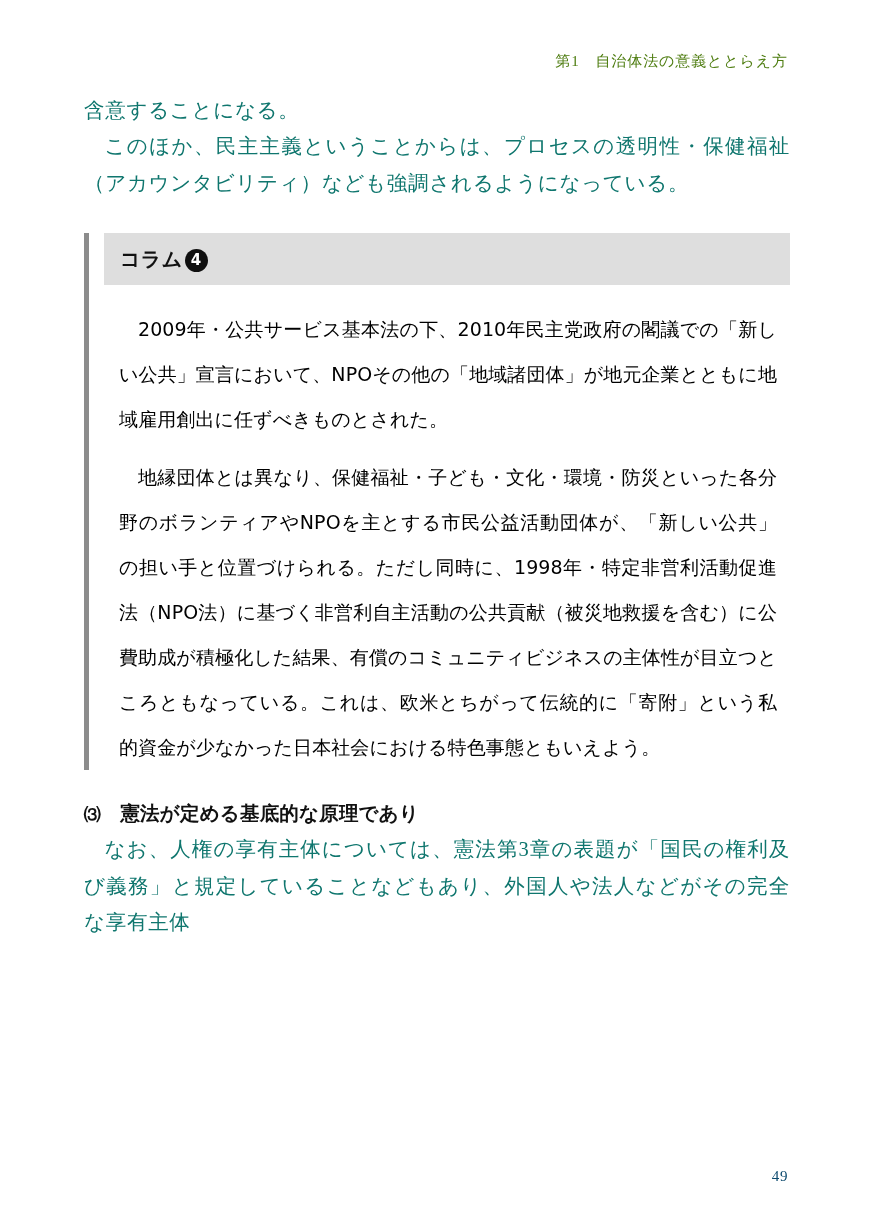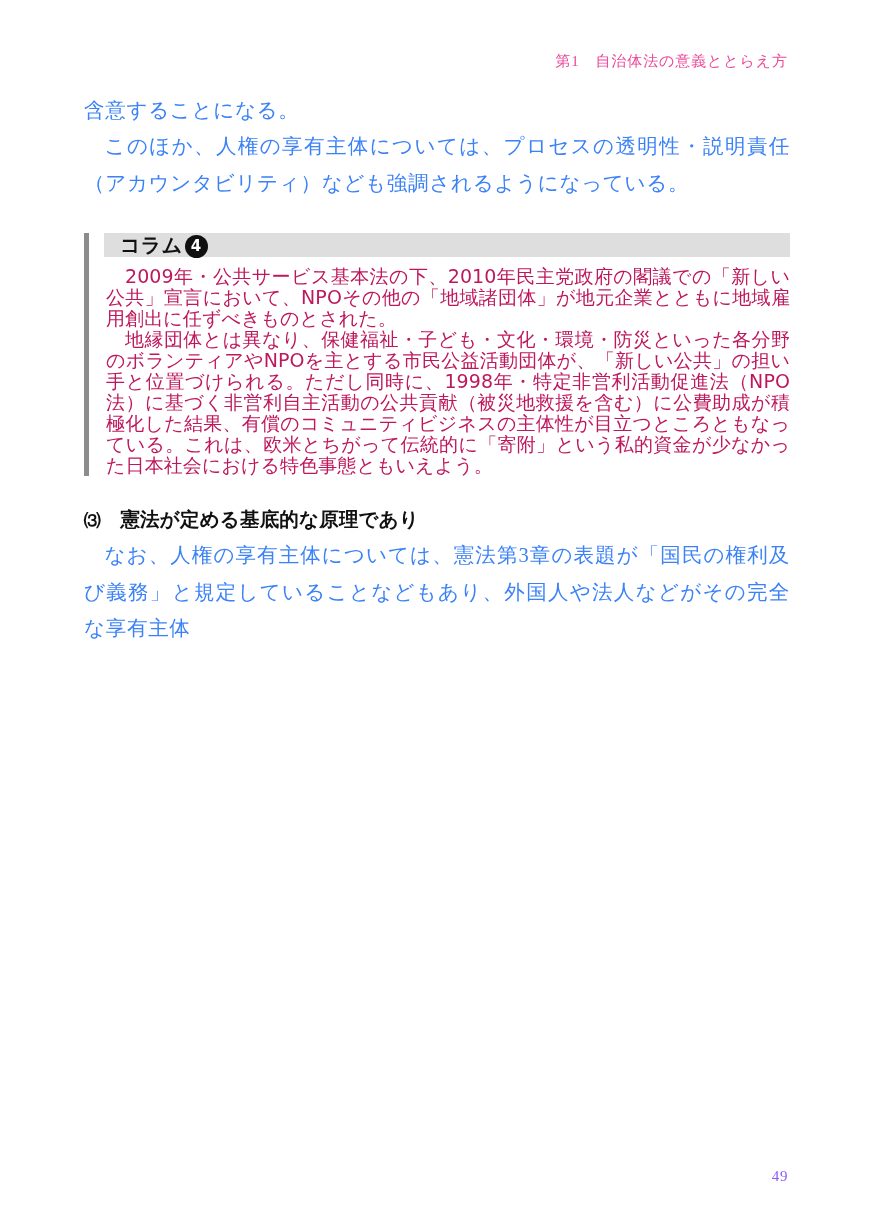--- a/index.html
+++ b/index.html
@@ -22,39 +22,39 @@
 
   
   .running-head {
     position: absolute;
     top: 52px;
     left: 0;
     right: 82px;
     text-align: right;
     font-size: 15px;
     letter-spacing: 0.06em;
-    color: #ec4899;
+    color: #4d7c0f;
   }
 
   
   .content {
     position: absolute;
     top: 92px;
     left: 84px;
     width: 706px;
   }
 
   p.body-text {
     margin: 0;
     font-size: 20.5px;
     line-height: 36.4px;
     letter-spacing: 0.035em;
     text-align: justify;
     text-justify: inter-character;
-    color: #3b82f6;
+    color: #0f766e;
     font-family: "Liberation Serif", "DejaVu Serif", serif;
   }
   p.body-text.indent { text-indent: 1em; }
 
   
   .column-block {
     position: relative;
     margin-top: 32px;
     margin-bottom: 30px;
     padding-left: 20px;
@@ -62,21 +62,21 @@
   .column-rule {
     position: absolute;
     left: 0;
     top: 0;
     bottom: 0;
     width: 5px;
     background: #8c8c8c;
   }
   .column-header {
     background: #dedede;
-    height: 24px;
+    height: 52px;
     display: flex;
     align-items: center;
     padding-left: 16px;
     box-sizing: border-box;
   }
   .column-title {
     font-family: "DejaVu Sans", "Liberation Sans", sans-serif;
     font-size: 20px;
     font-weight: bold;
     letter-spacing: 0.02em;
@@ -100,28 +100,28 @@
     line-height: 1;
     margin: 0 2px 0 2px;
     position: relative;
     top: 1px;
   }
   .column-body {
     padding-top: 9px;
     padding-left: 2px;
   }
   p.column-text {
-    margin: 0;
+    margin: 13px;
     font-family: "DejaVu Sans", "Liberation Sans", sans-serif;
     font-size: 19px;
-    line-height: 21px;
+    line-height: 45px;
     letter-spacing: 0.005em;
     text-align: justify;
     text-justify: inter-character;
-    color: #be185d;
+    color: #000000;
   }
   p.column-text.indent { text-indent: 1em; }
 
   
   .sub-heading {
     margin: 26px 0 4px 0;
     font-family: "DejaVu Sans", "Liberation Sans", sans-serif;
     font-size: 19.5px;
     font-weight: bold;
     color: #111111;
@@ -132,35 +132,35 @@
     font-size: 16.5px;
     font-weight: bold;
   }
 
   
   .folio {
     position: absolute;
     bottom: 42px;
     right: 82px;
     font-size: 15px;
-    color: #8b5cf6;
+    color: #0c4a6e;
     letter-spacing: 0.04em;
   }
 </style>
 </head>
 <body>
 
 <div class="page">
 
   <div class="running-head">第1　自治体法の意義ととらえ方</div>
 
   <div class="content">
 
     <p class="body-text">含意することになる。</p>
-    <p class="body-text indent">このほか、人権の享有主体については、プロセスの透明性・説明責任（アカウンタビリティ）なども強調されるようになっている。</p>
+    <p class="body-text indent">このほか、民主主義ということからは、プロセスの透明性・保健福祉（アカウンタビリティ）なども強調されるようになっている。</p>
 
     <div class="column-block">
       <div class="column-rule"></div>
 
       <div class="column-header">
         <div class="column-title"><span>コラム</span><span class="circled-num">4</span><span>　</span></div>
       </div>
 
       <div class="column-body">
         <p class="column-text indent">2009年・公共サービス基本法の下、2010年民主党政府の閣議での「新しい公共」宣言において、NPOその他の「地域諸団体」が地元企業とともに地域雇用創出に任ずべきものとされた。</p>

